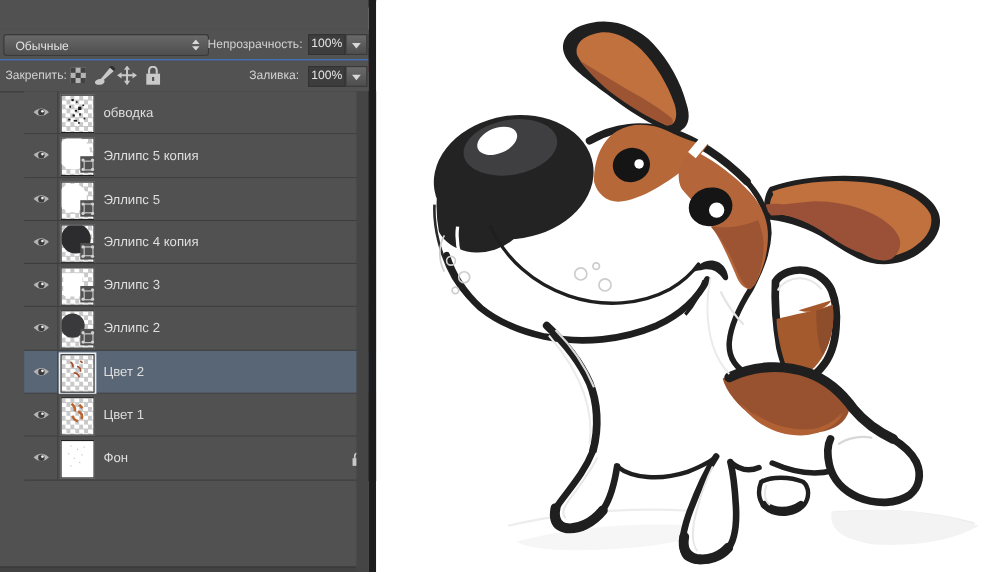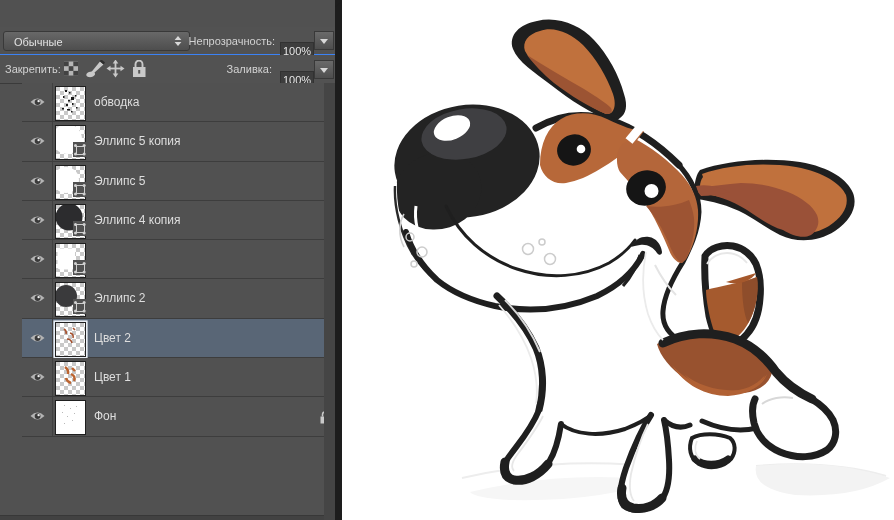--- a/index.html
+++ b/index.html
@@ -9,21 +9,21 @@
 #border{position:absolute;left:335px;top:0;width:7px;height:520px;background:#1d1d1d;}
 #capwedge{position:absolute;left:335px;top:0;width:0;height:0;border-left:9px solid #1d1d1d;border-right:8px solid transparent;border-bottom:7px solid transparent;border-top:0;}
 .hrow{position:absolute;left:0;width:335px;}
 #row1{top:0;height:26px;background:#525252;border-bottom:7px solid #ec4899;margin-top:32px;}
 #row2{top:27px;height:27px;background:#525252;border-bottom:1px solid #3b82f6;}
 #row3{top:55px;height:28px;background:#525252;border-bottom:1px solid #3a3a3a;}
 .dd{position:absolute;border-radius:3px;background:linear-gradient(#686868,#4e4e4e);border:1px solid #393939;box-sizing:border-box;color:#e2e2e2;font-size:11px;}
 #dd1{left:5px;top:3px;width:92px;height:19px;}
 #dd2{left:3px;top:4px;width:187px;height:20px;}
 .updown{position:absolute;right:7px;top:50%;margin-top:-5px;width:8px;height:10px;}
-.valbox{position:absolute;height:19px;background:#3d3d3d;border:1px solid #323232;box-sizing:border-box;color:#e6e6e6;font-size:11px;text-align:center;line-height:17px;width:34px;margin-top:11px;}
+.valbox{position:absolute;height:19px;background:#3d3d3d;border:1px solid #323232;box-sizing:border-box;color:#e6e6e6;font-size:11px;text-align:center;line-height:17px;width:34px;}
 .valbtn{position:absolute;height:19px;width:20px;background:linear-gradient(#6a6a6a,#4e4e4e);border:1px solid #393939;box-sizing:border-box;}
 .valbtn:after{content:"";position:absolute;left:50%;top:50%;margin:-2px 0 0 -4px;border-left:4px solid transparent;border-right:4px solid transparent;border-top:5px solid #d8d8d8;}
 .lbl{position:absolute;color:#d2d2d2;font-size:11px;}
 #layers{position:absolute;left:0;top:83px;width:324px;padding-left:22px;}
 .lrow{position:relative;width:324px;height:38.3px;background:#515151;border-bottom:1px solid #3d3d3d;}
 .lrow.sel{background:#596676;}
 .eyecol{position:absolute;left:0;top:0;width:30px;height:38.3px;border-right:1px solid #404040;}
 .eye{position:absolute;left:8px;top:14px;}
 .thumb{position:absolute;left:33px;top:3px;width:29px;height:33px;background:#fff;border:1px solid #1f1f1f;}
 .checker{background-image:conic-gradient(#fff 90deg,#c9c9c9 0 180deg,#fff 0 270deg,#c9c9c9 0);background-size:8px 8px;}
@@ -194,20 +194,21 @@
           <svg class="eye" width="15" height="10" viewBox="0 0 15 10">
             <path d="M0.5,5 Q7.5,-1.8 14.5,5 Q7.5,11.8 0.5,5 Z" fill="#b4b4b4"></path>
             <circle cx="7.6" cy="5.1" r="2.9" fill="#3a3a3a"></circle>
             <circle cx="8.6" cy="4.1" r="1.2" fill="#f0f0f0"></circle>
           </svg>
         </div>
         <div class="thumb checker"><svg width="29" height="29" viewBox="0 0 29 29">
             <rect x="1.5" y="4.5" width="17.5" height="21" rx="3" fill="#fff"></rect>
           </svg></div>
         <div class="badge"></div>
+        <div class="lname">Эллипс 3</div>
       </div>
     <div class="lrow">
         <div class="eyecol">
           <svg class="eye" width="15" height="10" viewBox="0 0 15 10">
             <path d="M0.5,5 Q7.5,-1.8 14.5,5 Q7.5,11.8 0.5,5 Z" fill="#b4b4b4"></path>
             <circle cx="7.6" cy="5.1" r="2.9" fill="#3a3a3a"></circle>
             <circle cx="8.6" cy="4.1" r="1.2" fill="#f0f0f0"></circle>
           </svg>
         </div>
         <div class="thumb checker"><svg width="29" height="29" viewBox="0 0 29 29">

